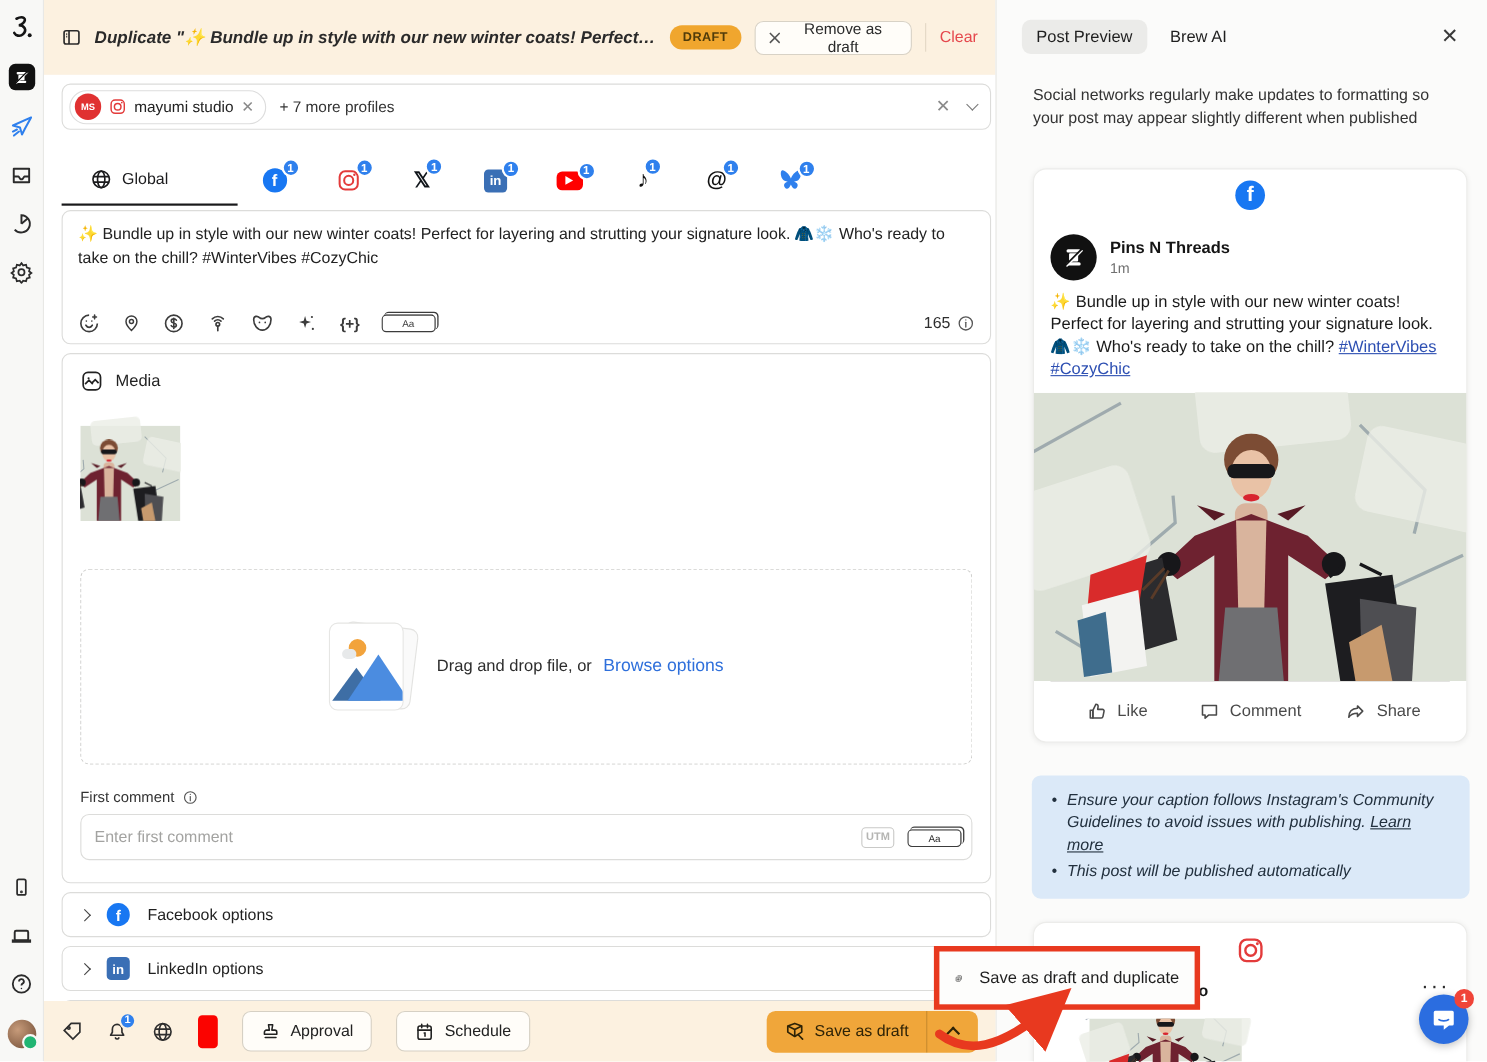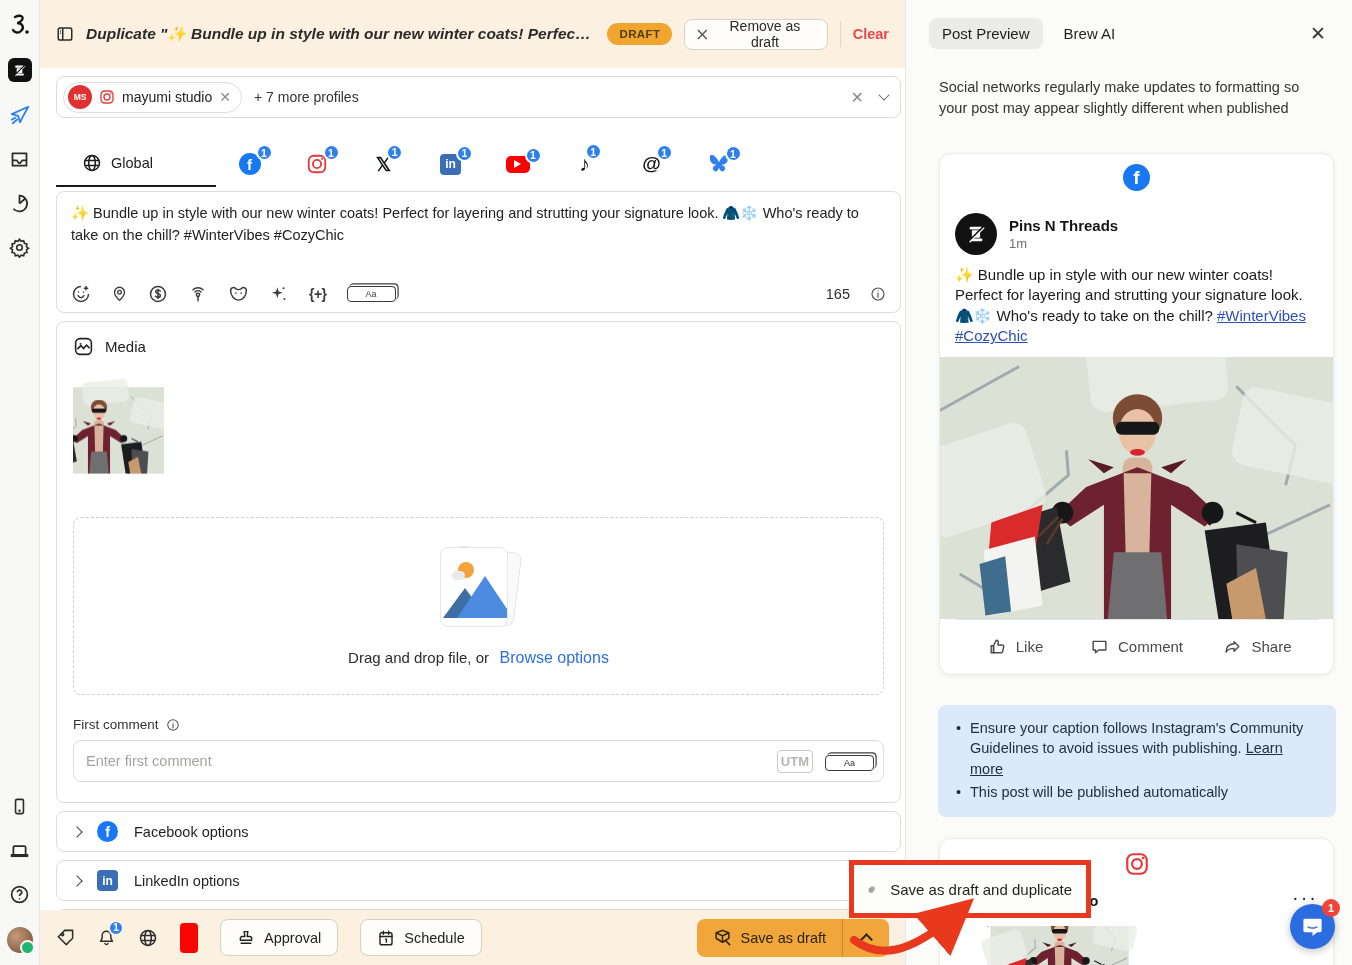--- a/index.html
+++ b/index.html
@@ -15,21 +15,21 @@
   .user-dot { position:relative; width:26px; height:26px; border-radius:50%; background:radial-gradient(circle at 35% 35%, #c79b7a, #6e4a33); }
   .user-dot::after { content:""; position:absolute; right:-2px; bottom:-2px; width:11px; height:11px; border-radius:50%; background:#21b573; border:2px solid #f8f8f6; }
 
   
   .main { position:absolute; left:40px; top:0; width:865px; height:100%; background:#fff; }
   .topbar { height:68px; background:#fcf1e0; display:flex; align-items:center; padding:0 16px; gap:12px; }
   .tb-title { font-style:italic; font-weight:700; font-size:15.5px; color:#2a2a2a; white-space:nowrap; overflow:hidden; text-overflow:ellipsis; max-width:555px; }
   .draft-badge { background:#f0a62e; color:#513c0a; font-size:11.5px; font-weight:700; letter-spacing:.4px; border-radius:12px; padding:5px 12px; }
   .remove-btn { display:flex; align-items:center; gap:7px; background:#fffdf9; border:1px solid #d8d2c6; border-radius:8px; height:31px; padding:0 12px; font-size:14px; color:#2a2a2a; cursor:pointer; }
   .tb-divider { width:1px; height:26px; background:#e3d8c5; }
-  .clear-link { color:#e5484d; font-size:14.5px; cursor:pointer;font-weight:bold; }
+  .clear-link { color:#e5484d; font-size:14.5px; cursor:pointer; }
 
   .content { padding:8px 4px 0 16px; }
   .card-border { border:1px solid #dcdcda; border-radius:8px; background:#fff; }
 
   .profile-row { height:42px; display:flex; align-items:center; padding:0 12px 0 6px; gap:12px; }
   .profile-chip { display:flex; align-items:center; gap:7px; border:1px solid #ddd; border-radius:18px; height:31px; padding:0 10px 0 4px; cursor:pointer; }
   .ms-avatar { width:24px; height:24px; border-radius:50%; background:#e03131; color:#fff; font-size:8.5px; font-weight:700; display:flex; align-items:center; justify-content:center; }
   .chip-name { font-size:14px; color:#222; }
   .chip-x, .sel-x { color:#8a8a8a; font-size:14px; cursor:pointer; }
   .more-profiles { font-size:14px; color:#333; }
@@ -48,42 +48,42 @@
   .x-glyph { font-weight:800; font-size:19px; color:#0f1419; }
   .tt-glyph { font-weight:700; font-size:21px; color:#111; }
   .th-glyph { font-weight:700; font-size:19px; color:#111; }
 
   .editor-box { margin-top:4px; padding:10px 14px 8px; }
   .editor-text { font-size:14.5px; line-height:1.55; color:#222; min-height:64px; }
   .editor-tools { display:flex; align-items:center; gap:20px; margin-top:18px; color:#3c3c3c; }
   .editor-tools .ic { cursor:pointer; display:flex; align-items:center; }
   .tool-text { font-size:14px; font-weight:600; letter-spacing:-.5px; }
   .aa-box { border:1.6px solid #3c3c3c; border-radius:4px; font-size:9px; font-weight:400; padding:2px 18px; box-shadow:2px -2px 0 -0.5px #fff, 2.5px -2.5px 0 0.2px #3c3c3c; }
-  .count-wrap { margin-left:auto; display:flex; align-items:center; gap:20px; font-size:14.5px; color:#2f2f2f; }
+  .count-wrap { margin-left:auto; display:flex; align-items:center; gap:6px; font-size:14.5px; color:#2f2f2f; }
 
   .media-box { margin-top:8px; padding:14px 16px 20px; }
   .media-head { display:flex; align-items:center; gap:11px; font-size:15px; color:#222; }
   .thumb { margin-top:12px; width:130px; height:128px; border-radius:4px; overflow:hidden; cursor:pointer; }
-  .dropzone { margin-top:20px; height:178px; border:1.5px dashed #cfcfcd; border-radius:8px; display:flex; flex-direction:column; align-items:center; justify-content:center; gap:20px; }
+  .dropzone { margin-top:20px; height:178px; border:1.5px dashed #cfcfcd; border-radius:8px; display:flex; flex-direction:row; align-items:center; justify-content:center; gap:20px; }
   .dz-cards { position:relative; width:78px; height:84px; }
   .dz-back { position:absolute; inset:4px 0 6px 10px; background:#fafafa; border:1.5px solid #e3e3e1; border-radius:8px; transform:rotate(7deg); }
   .dz-front { position:absolute; inset:2px 10px 2px 0; background:#fff; border:1.5px solid #e6e6e4; border-radius:8px; overflow:hidden; }
   .dz-sun { position:absolute; left:17px; top:14px; width:16px; height:16px; border-radius:50%; background:#f2a33c; }
   .dz-cloud { position:absolute; left:11px; top:23px; width:13px; height:9px; border-radius:6px; background:#e7e9ea; }
   .dz-m1 { position:absolute; left:2px; bottom:8px; width:0; height:0; border-left:22px solid transparent; border-right:22px solid transparent; border-bottom:30px solid #3e6ea5; }
   .dz-m2 { position:absolute; left:16px; bottom:8px; width:0; height:0; border-left:28px solid transparent; border-right:28px solid transparent; border-bottom:42px solid #4b8ce0; }
   .dz-text { font-size:15px; color:#2c2c2c; }
   .dz-link { color:#2e6fdb; cursor:pointer; margin-left:6px; }
 
   .fc-label { display:flex; align-items:center; gap:7px; margin-top:22px; font-size:13.5px; color:#333; }
   .fc-input-wrap { position:relative; margin-top:8px; }
   .fc-input { width:100%; height:42px; border:1px solid #dcdcda; border-radius:8px; padding:0 76px 0 12px; font-size:14.5px; font-family:inherit; color:#222; }
   .fc-input::placeholder { color:#a3a3a1; }
   .fc-icons { position:absolute; right:10px; top:0; height:42px; display:flex; align-items:center; gap:12px; }
-  .utm-box { border:1.4px solid #c9c9c7; color:#b5b5b3; border-radius:4px; font-size:13px; font-weight:700; padding:3px 3px; }
+  .utm-box { border:1.4px solid #c9c9c7; color:#b5b5b3; border-radius:4px; font-size:10px; font-weight:700; padding:3px 3px; }
 
   .opt-row { margin-top:8px; height:41px; display:flex; align-items:center; gap:16px; padding:0 16px; cursor:pointer; }
   .opt-row:first-of-type { margin-top:10px; }
   .opt-chev { width:8px; height:8px; border-right:1.8px solid #444; border-top:1.8px solid #444; transform:rotate(45deg); }
   .opt-label { font-size:14.5px; color:#1f1f1f; }
   .opt-partial { margin-top:8px; height:18px; border-bottom:none; border-radius:8px 8px 0 0; }
 
   .footerbar { position:absolute; left:0; bottom:0; width:100%; height:55px; background:#fcf1e0; display:flex; align-items:center; padding:0 16px; gap:22px; z-index:10; }
   .foot-ic { position:relative; color:#2e2e2e; cursor:pointer; display:flex; }
   .bell-badge { position:absolute; top:-8px; right:-8px; min-width:16px; height:16px; border-radius:8px; background:#2f80ed; border:2px solid #fcf1e0; color:#fff; font-size:10px; font-weight:700; display:flex; align-items:center; justify-content:center; }
@@ -111,21 +111,21 @@
   .fb-prof { display:flex; align-items:center; gap:12px; margin-top:10px; }
   .spool-av { width:42px; height:42px; border-radius:50%; background:#111; display:flex; align-items:center; justify-content:center; }
   .fb-name { font-size:15px; font-weight:700; color:#141414; }
   .fb-time { font-size:13px; color:#707070; margin-top:2px; }
   .fb-text { margin-top:10px; font-size:15px; line-height:1.36; color:#1a1a1a; }
   .fb-text a { color:#2d4fb2; text-decoration:underline; cursor:pointer; }
   .fb-photo { margin-top:10px; width:395px; height:262px; overflow:hidden; }
   .fb-actions { border-top:1px solid #e3e3e1; margin:0 15px; display:flex; }
   .fb-act { flex:1; display:flex; align-items:center; justify-content:center; gap:9px; padding:17px 0 18px; font-size:15px; color:#4a4a4a; cursor:pointer; }
 
-  .info-box { width:398px; margin:30px 0 0 32px; background:#dbe9f8; border-radius:8px; padding:13px 18px 14px 14px; }
+  .info-box { width:398px; margin:30px 0 0 32px; background:#dbe9f8; border-radius:8px; padding:13px 18px 14px 14px;font-style:italic; }
   .info-box ul { list-style:none; }
   .info-box li { position:relative; padding-left:18px; font-size:14.5px; line-height:1.42; color:#22303e; }
   .info-box li + li { margin-top:3px; }
   .info-box li::before { content:"•"; position:absolute; left:4px; }
   .info-box a { color:#22303e; text-decoration:underline; cursor:pointer; }
 
   .ig-card { margin-top:21px; height:180px; }
   .ig-logo { width:26px; height:26px; }
   .ig-prof { display:flex; align-items:center; gap:11px; margin-top:9px; padding:0 15px; }
   .ig-name { font-size:14.5px; font-weight:700; color:#141414; }

